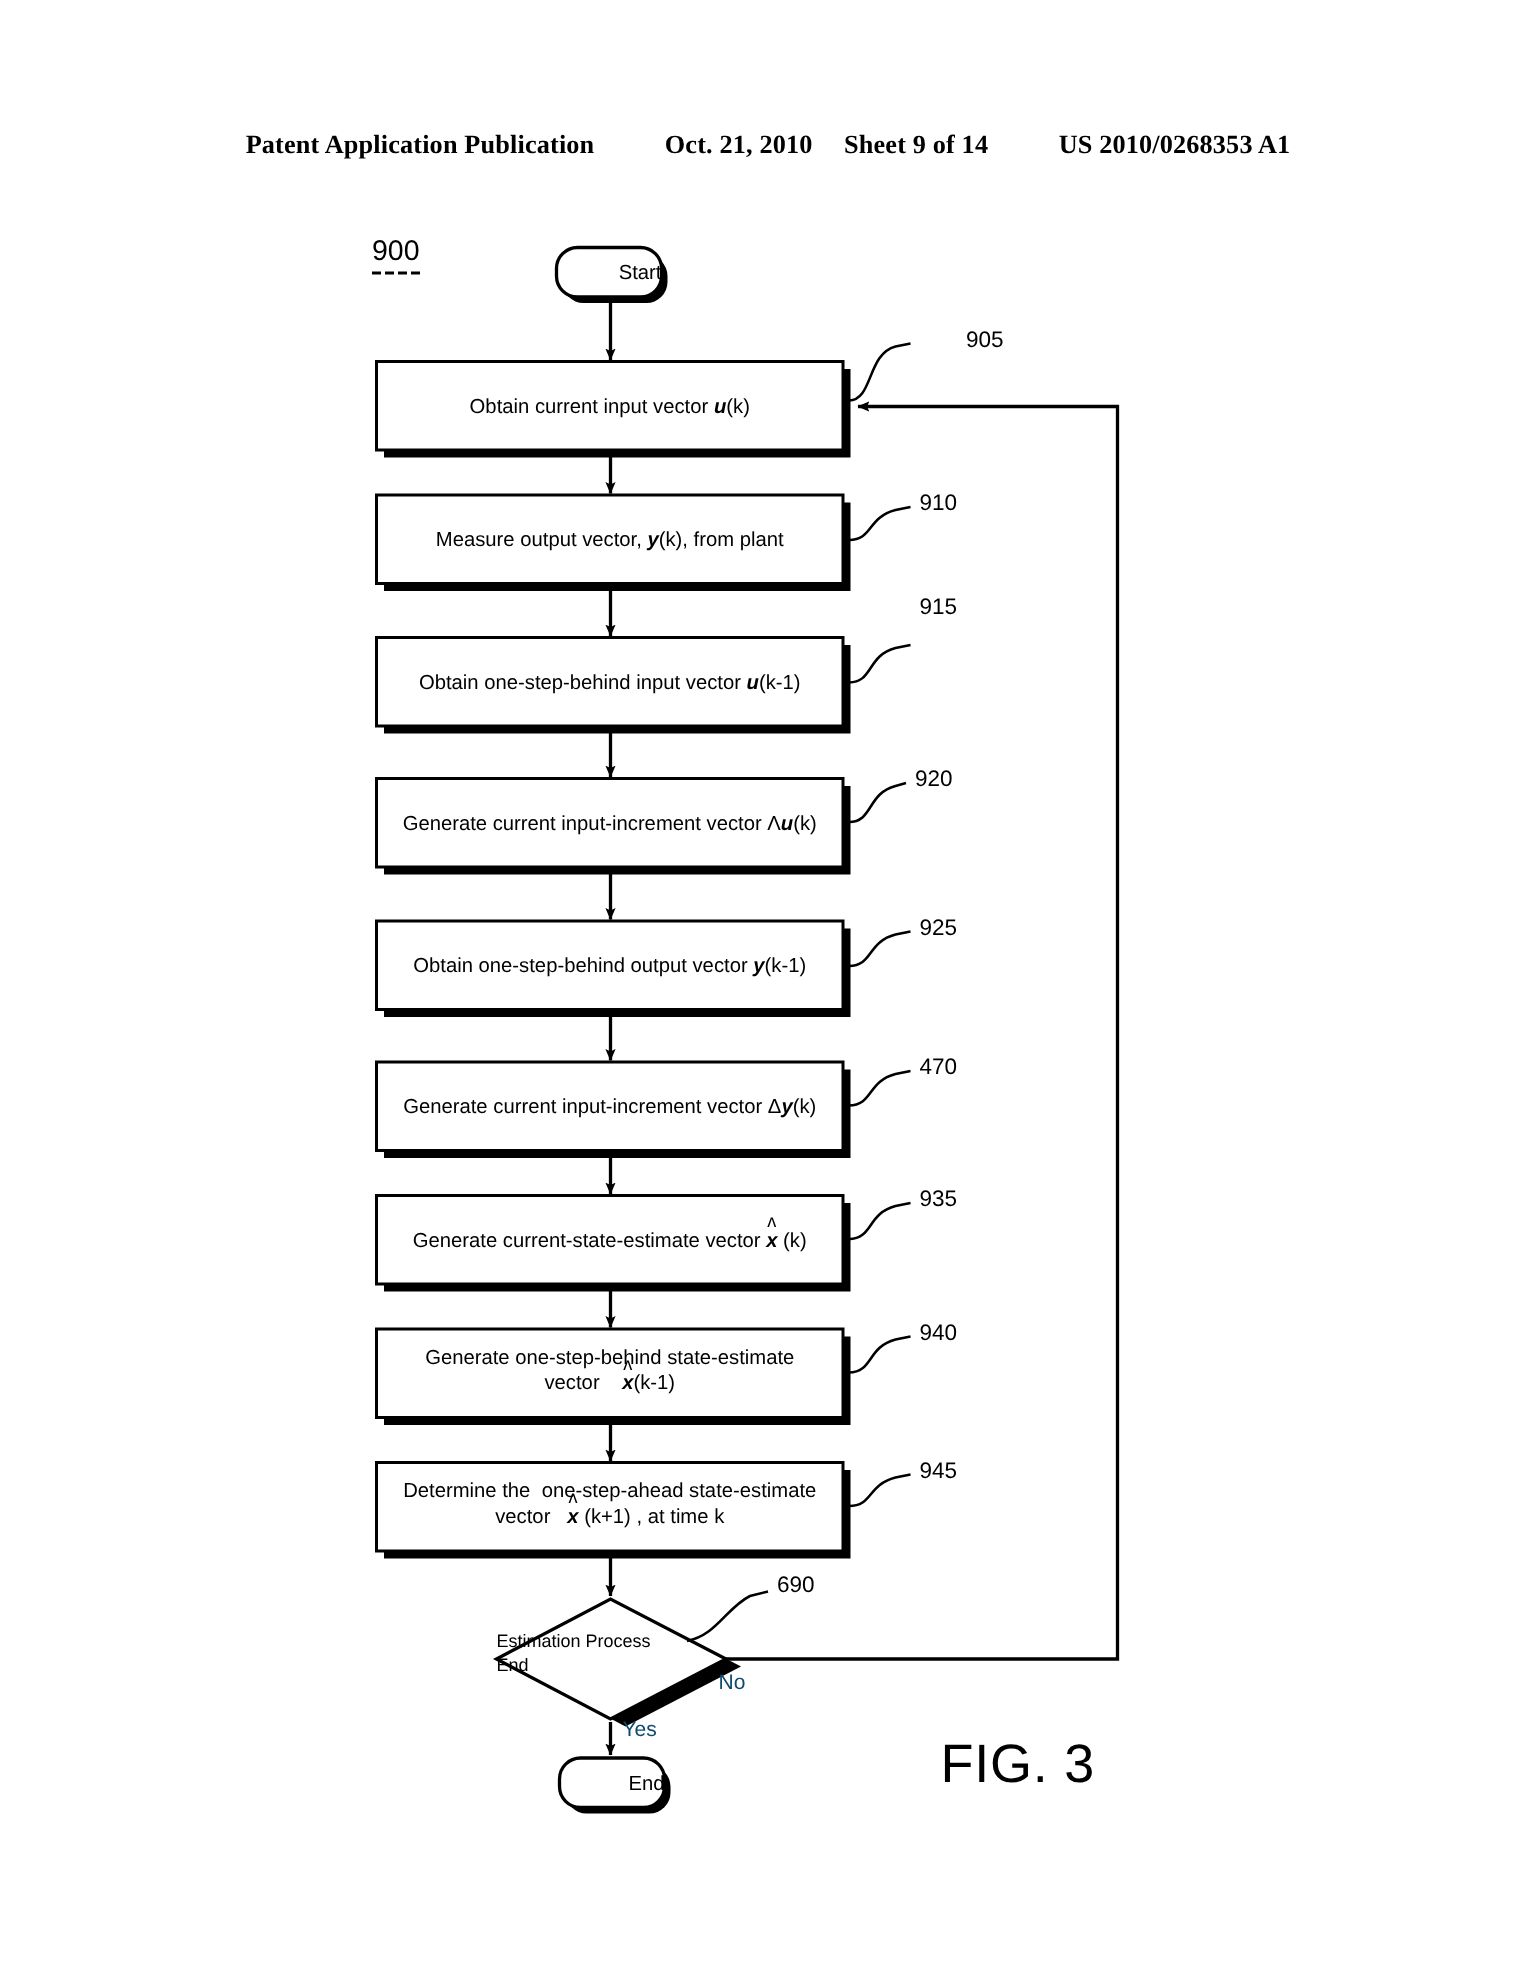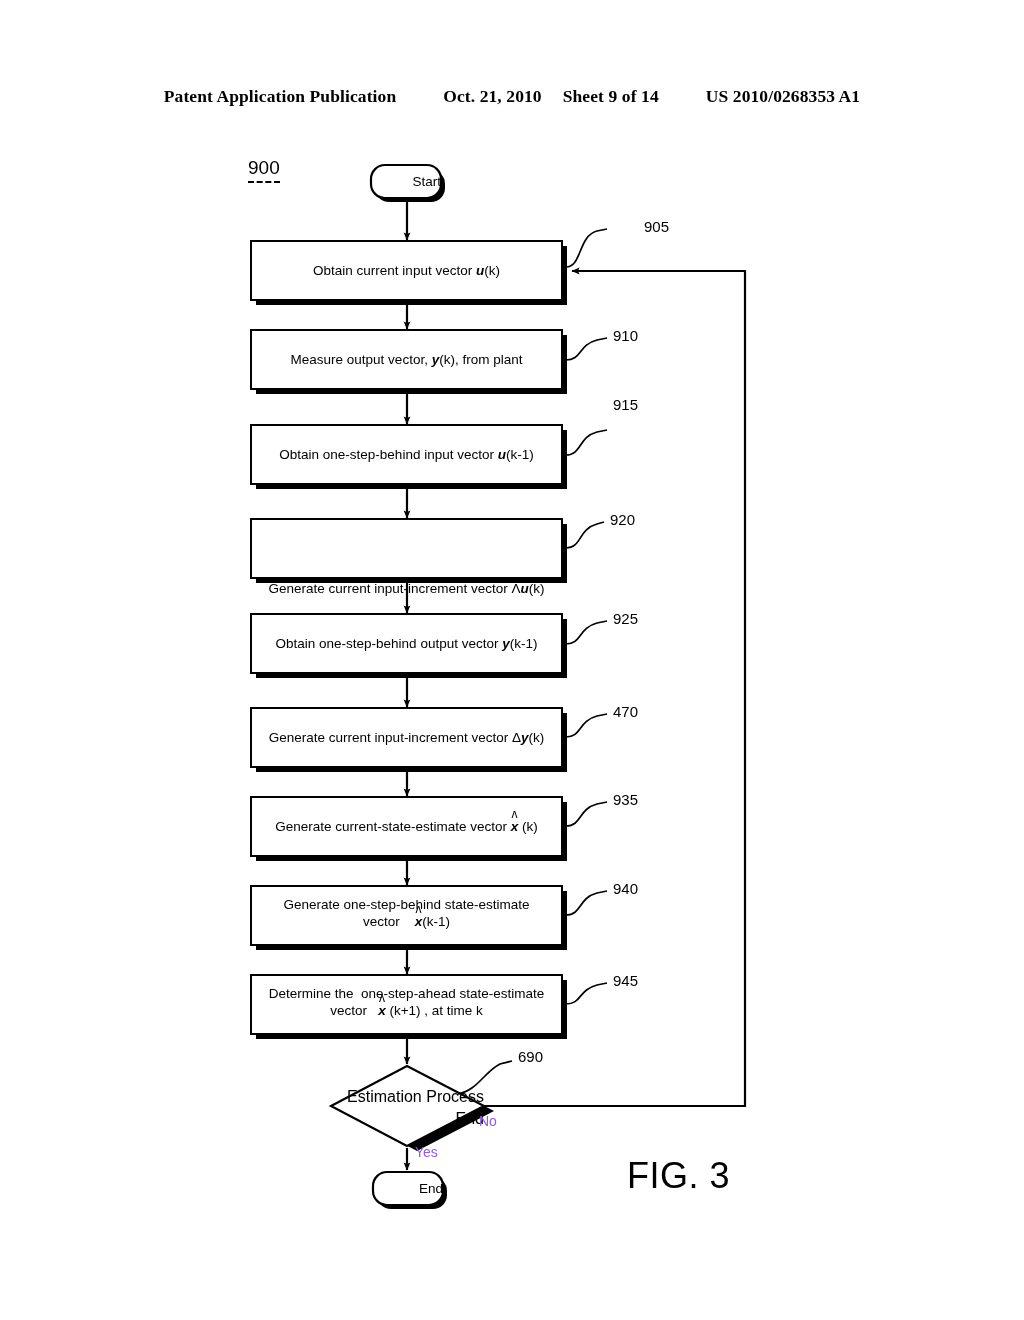--- a/index.html
+++ b/index.html
@@ -85,21 +85,21 @@
     font-family: "Liberation Sans", sans-serif;
     font-size: 15px;
     color: #000;
     white-space: nowrap;
   }
 
   .flow-label {
     position: absolute;
     font-family: "Liberation Sans", sans-serif;
     font-size: 14px;
-    color: #8b5cf6;
+    color: #0c4a6e;
     white-space: nowrap;
   }
 
   .term-label {
     position: absolute;
     font-family: "Liberation Sans", sans-serif;
     font-size: 13.5px;
     color: #000;
     text-align: right;
     white-space: nowrap;
@@ -128,22 +128,22 @@
   #diagram-number .dashed-rule {
     display: block;
     margin-top: 2px;
     height: 0;
     border-bottom: 2px dashed #000;
     width: 100%;
   }
   .diamond-text {
     position: absolute;
     font-family: "Liberation Sans", sans-serif;
-    font-size: 16px;
-    text-align: right;
+    font-size: 12px;
+    text-align: left;
     line-height: 1.35;
     white-space: nowrap;
   }
 </style>
 </head>
 <body>
 
 <div id="page-header">
   <span class="seg">Patent Application Publication</span>
   <span class="gap-xl"></span>
@@ -249,21 +249,21 @@
 
   <div class="node-label" id="lbl-905" style="left:251px; top:263px; width:311px;">
       <div>Obtain current input vector <span class="vec">u</span>(k)</div>
     </div>
   <div class="node-label" id="lbl-910" style="left:251px; top:352px; width:311px;">
       <div>Measure output vector, <span class="vec">y</span>(k), from plant</div>
     </div>
   <div class="node-label" id="lbl-915" style="left:251px; top:447px; width:311px;">
       <div>Obtain one-step-behind input vector <span class="vec">u</span>(k-1)</div>
     </div>
-  <div class="node-label" id="lbl-920" style="left:251px; top:541px; width:311px;margin-top:40px;">
+  <div class="node-label" id="lbl-920" style="left:251px; top:541px; width:311px;">
       <div>Generate current input-increment vector Λ<span class="vec">u</span>(k)</div>
     </div>
   <div class="node-label" id="lbl-925" style="left:251px; top:636px; width:311px;">
       <div>Obtain one-step-behind output vector <span class="vec">y</span>(k-1)</div>
     </div>
   <div class="node-label" id="lbl-930" style="left:251px; top:730px; width:311px;">
       <div>Generate current input-increment vector Δ<span class="vec">y</span>(k)</div>
     </div>
   <div class="node-label" id="lbl-935" style="left:251px; top:819px; width:311px;">
       <div>Generate current-state-estimate vector <span class="hat-wrap vec"><span class="hat">ʌ</span>x</span> (k)</div>

